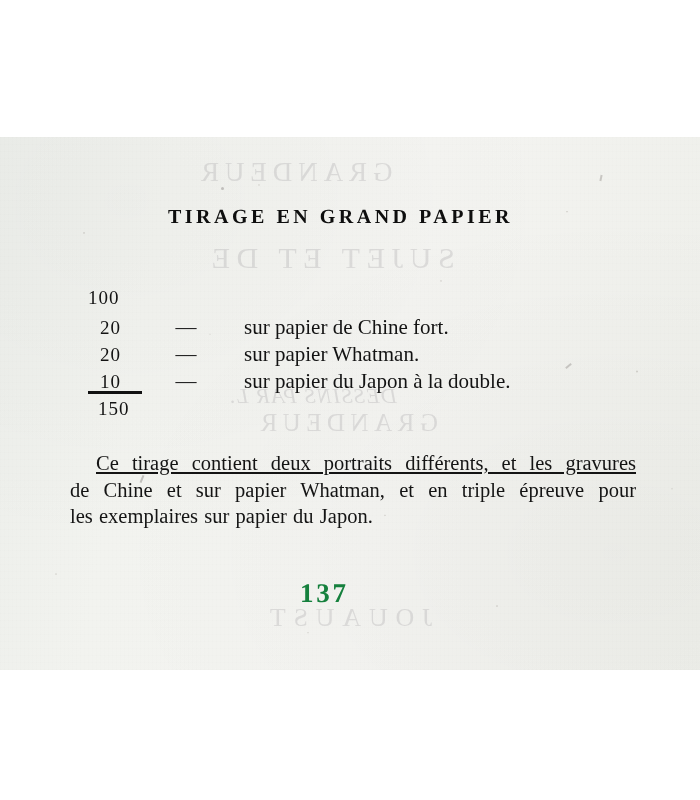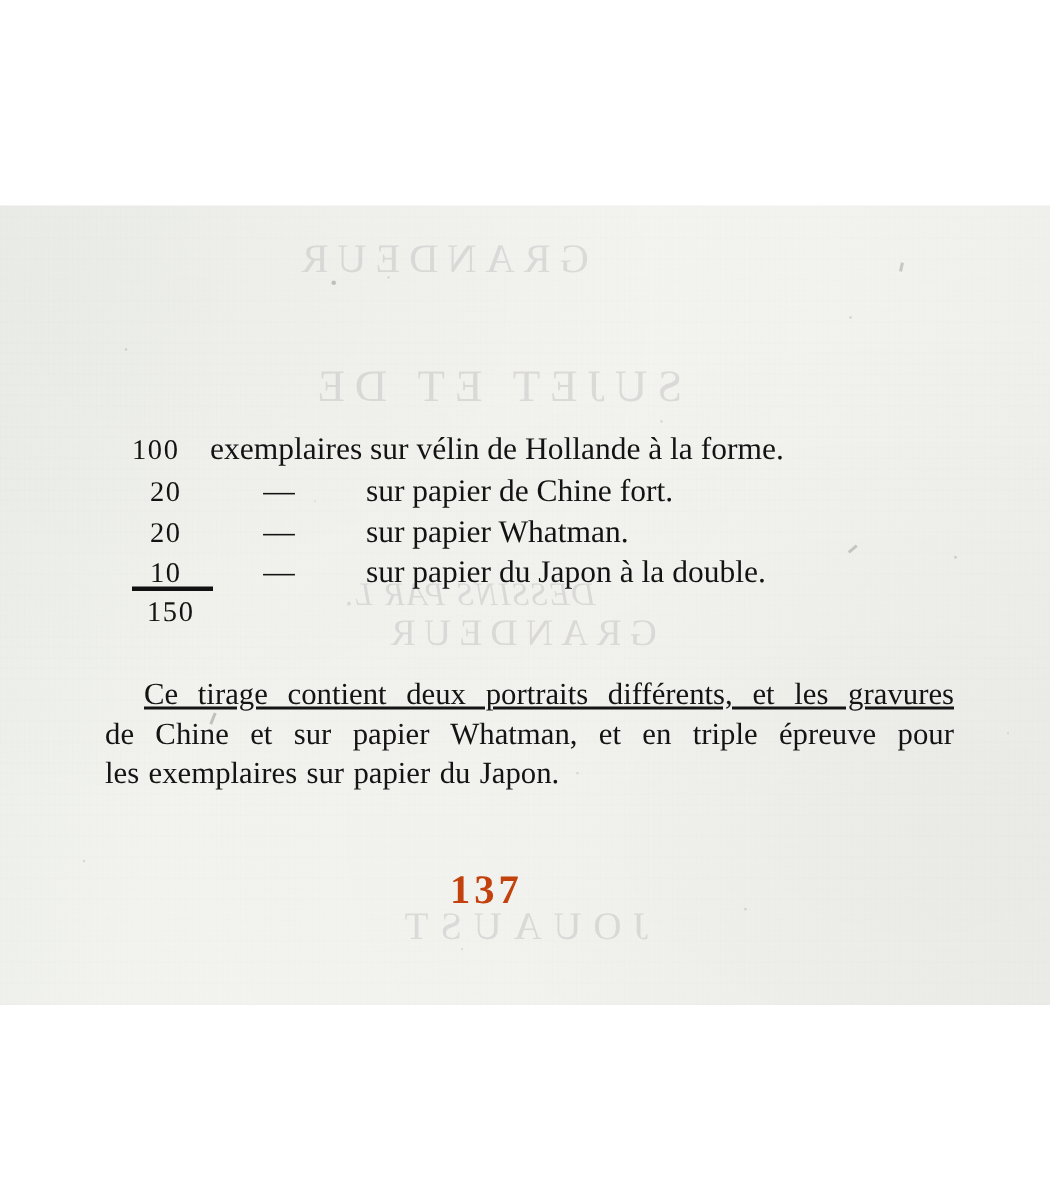--- a/index.html
+++ b/index.html
@@ -172,21 +172,21 @@
     font-family: "Liberation Serif", serif;
     word-spacing: .055em;
   }
 
   #folio {
     left: 300px;
     top: 578px;
     font-size: 27px;
     font-weight: 700;
     letter-spacing: .10em;
-    color: #c2410c;
+    color: #15803d;
   }
 
   
   .speck {
     position: absolute;
     z-index: 2;
     background: #6b6560;
     opacity: .5;
     pointer-events: none;
   }
@@ -209,24 +209,24 @@
 
       <div class="ghost caps" style="left:262px; top:466px; font-size:26px; letter-spacing:.30em;">JOUAUST</div>
     </div>
 
     <span class="speck" style="left:141px; top:338px; width:2px; height:8px; transform:rotate(22deg); opacity:.35;"></span>
     <span class="speck" style="left:565px; top:228px; width:7px; height:2px; transform:rotate(-40deg); opacity:.30;"></span>
     <span class="speck" style="left:600px; top:38px; width:2px; height:6px; transform:rotate(12deg); opacity:.30;"></span>
     <span class="speck" style="left:221px; top:50px; width:3px; height:3px; border-radius:50%; opacity:.35;"></span>
   </div>
 
+  <div class="ink" id="page-title">TIRAGE EN GRAND PAPIER</div>
 
   <div class="copy-line row1">
     <span class="qty">100</span>
-    <span class="desc">exemplaires sur vélin de Hollande à la forme.</span>
   </div>
 
   <div class="copy-line rowN row2">
     <span class="qty">20</span>
     <span class="dash">—</span>
     <span class="desc">sur papier de Chine fort.</span>
   </div>
 
   <div class="copy-line rowN row3">
     <span class="qty">20</span>

